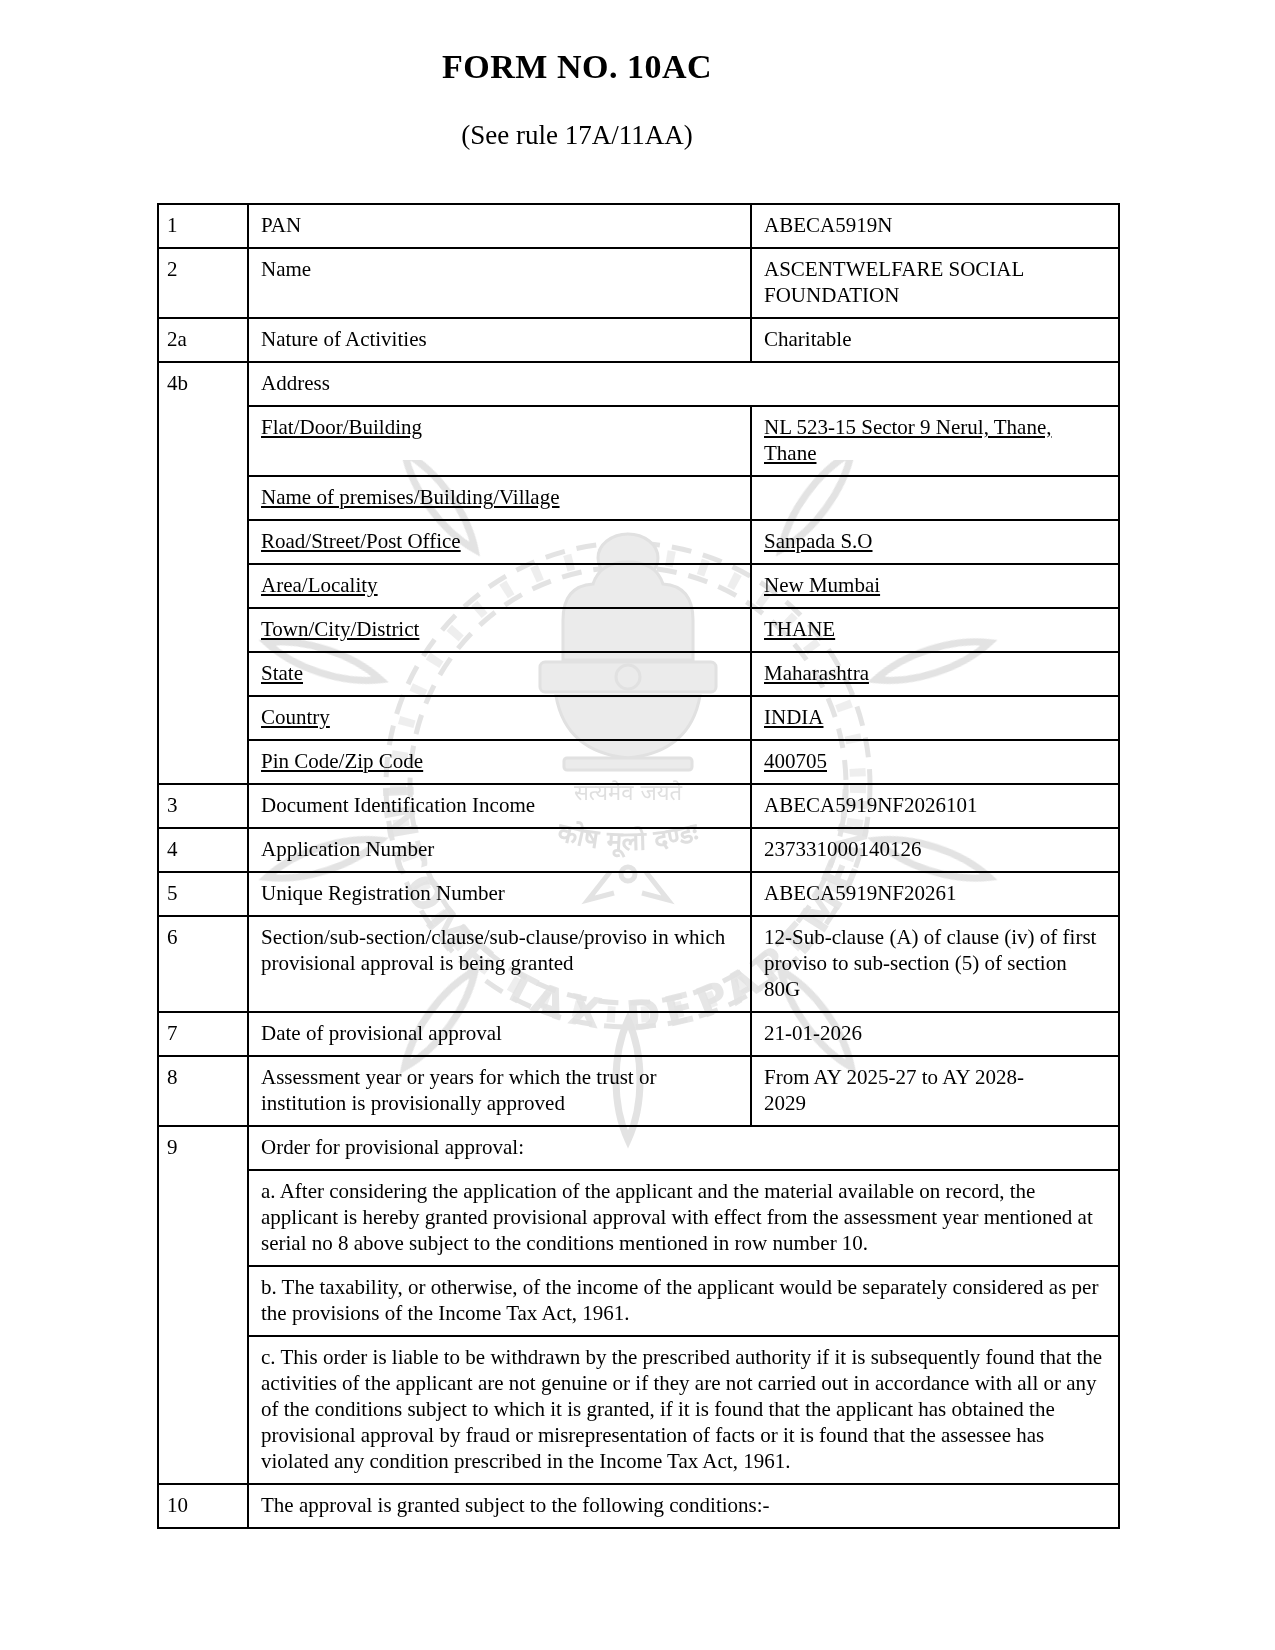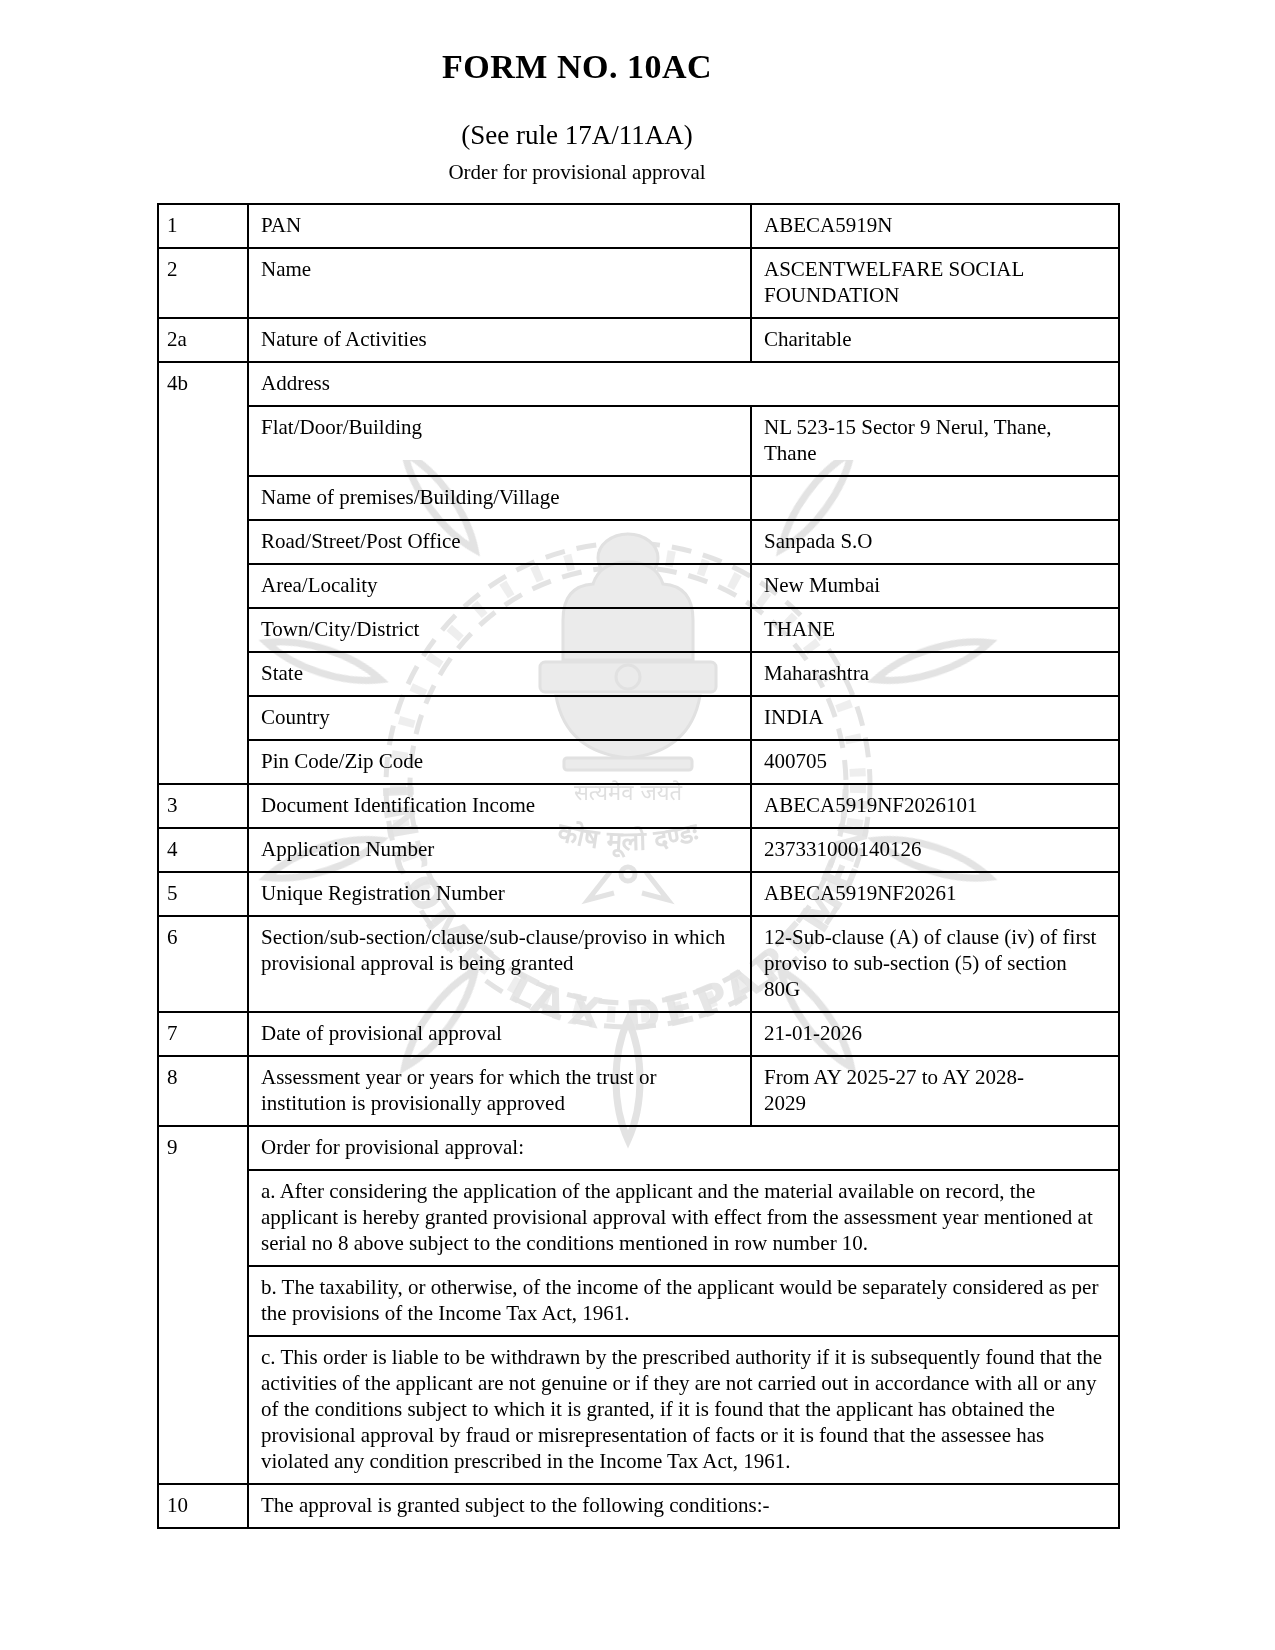--- a/index.html
+++ b/index.html
@@ -18,33 +18,32 @@
     width:961px; border-collapse:collapse; table-layout:fixed;
     background:transparent;
   }
   td{
     border:2px solid #000; vertical-align:top;
     font-size:21px; line-height:26px; padding:7px 12px 9px 12px;
     word-wrap:break-word;
   }
   td.c-num{padding-left:8px;}
   td.c-val{white-space:pre-line;margin-top:28px;}
-  tr.thin td{border-top-width:1px;}
+  tr.thin td{border-top-width:1px;text-decoration:underline;}
   col.w-num{width:90px;} col.w-label{width:503px;} col.w-val{width:368px;}
   .wm text{font-family:"DejaVu Sans", sans-serif;}
 </style>
 </head>
 <body>
 
 <div class="page">
 
   <div class="hdr">
     <div class="form-title">FORM NO. 10AC</div>
     <div class="rule-line">(See rule 17A/11AA)</div>
-    <div class="subtitle">Order for provisional approval</div>
   </div>
 
   <svg class="wm" viewBox="0 0 820 700" aria-hidden="true">
     <g opacity="0.5" stroke="#c7c7c7" fill="none">
 
       <g stroke-width="7">
         <path d="M0,0 C16,-35 16,-85 0,-120 C-16,-85 -16,-35 0,0 Z" transform="translate(657.3,380.3) rotate(108)"></path>
         <path d="M0,0 C16,-35 16,-85 0,-120 C-16,-85 -16,-35 0,0 Z" transform="translate(562.9,510.3) rotate(144)"></path>
         <path d="M0,0 C16,-35 16,-85 0,-120 C-16,-85 -16,-35 0,0 Z" transform="translate(410,560) rotate(180)"></path>
         <path d="M0,0 C16,-35 16,-85 0,-120 C-16,-85 -16,-35 0,0 Z" transform="translate(257.1,510.3) rotate(216)"></path>

